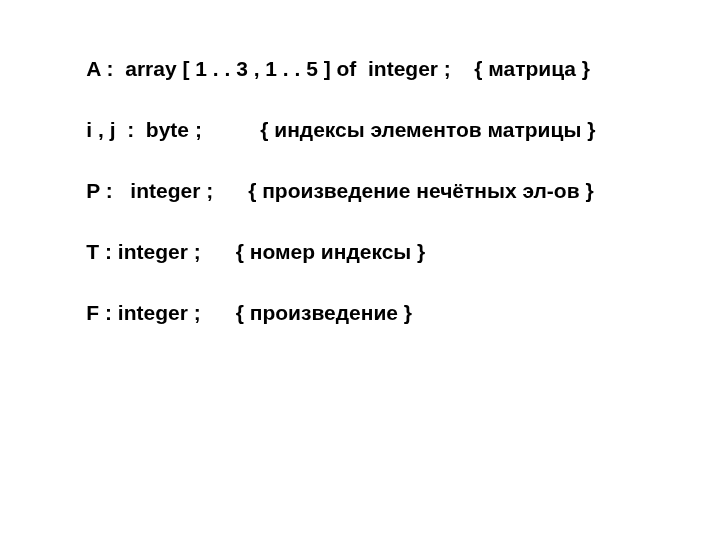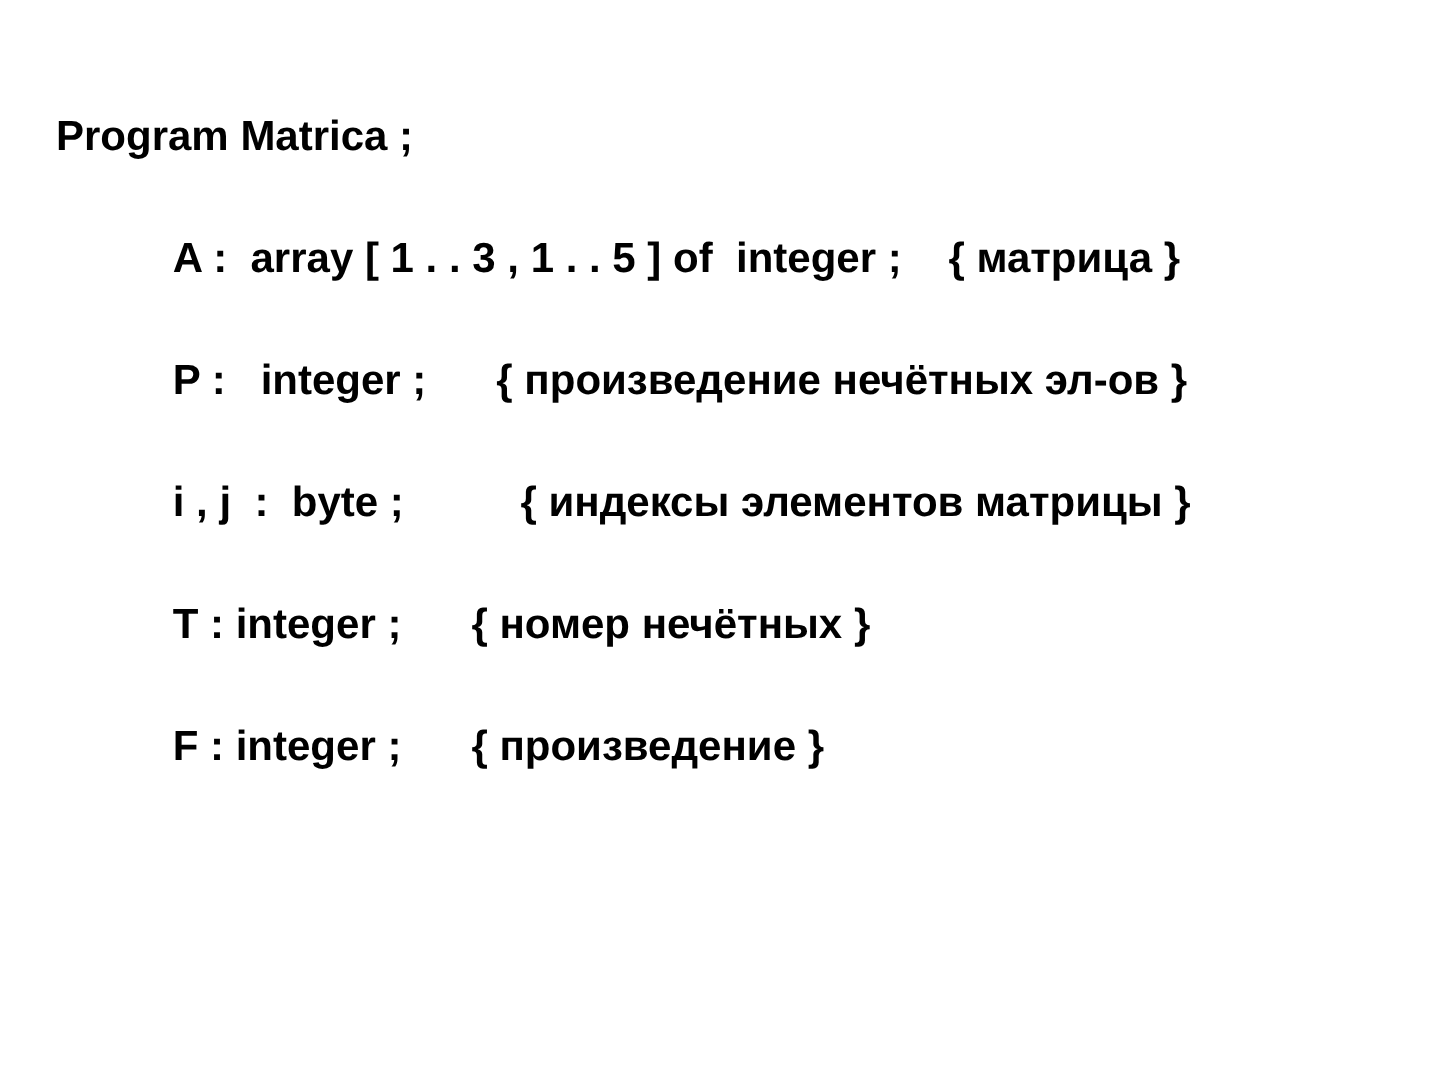--- a/index.html
+++ b/index.html
@@ -18,25 +18,24 @@
     white-space: pre;
   }
   .bold { font-weight: 700; }
   .italic { }
   .blank { height: 1.45em; }
 </style>
 </head>
 <body>
 
 <div class="page">
-<div><span class="bold">Program Matrica ;</span></div>
 <div><span>          </span><span class="bold">A :  array [ 1 . . 3 , 1 . . 5 ] of  integer ;    </span><span class="bold italic">{ матрица }</span></div>
+<div><span>          </span><span class="bold">i , j  :  byte ;          </span><span class="bold italic">{ индексы элементов матрицы }</span></div>
 <div><span>          </span><span class="bold">P :   integer ;      </span><span class="bold italic">{ произведение нечётных эл-ов }</span></div>
-<div><span>          </span><span class="bold">i , j  :  byte ;          </span><span class="bold italic">{ индексы элементов матрицы }</span></div>
-<div><span>          </span><span class="bold">T : integer ;      </span><span class="bold italic">{ номер нечётных }</span></div>
+<div><span>          </span><span class="bold">T : integer ;      </span><span class="bold italic">{ номер индексы }</span></div>
 <div><span>          </span><span class="bold">F : integer ;      </span><span class="bold italic">{ произведение }</span></div>
 <div class="blank"></div>
 
 
 
 
 
 
 
 </div>

